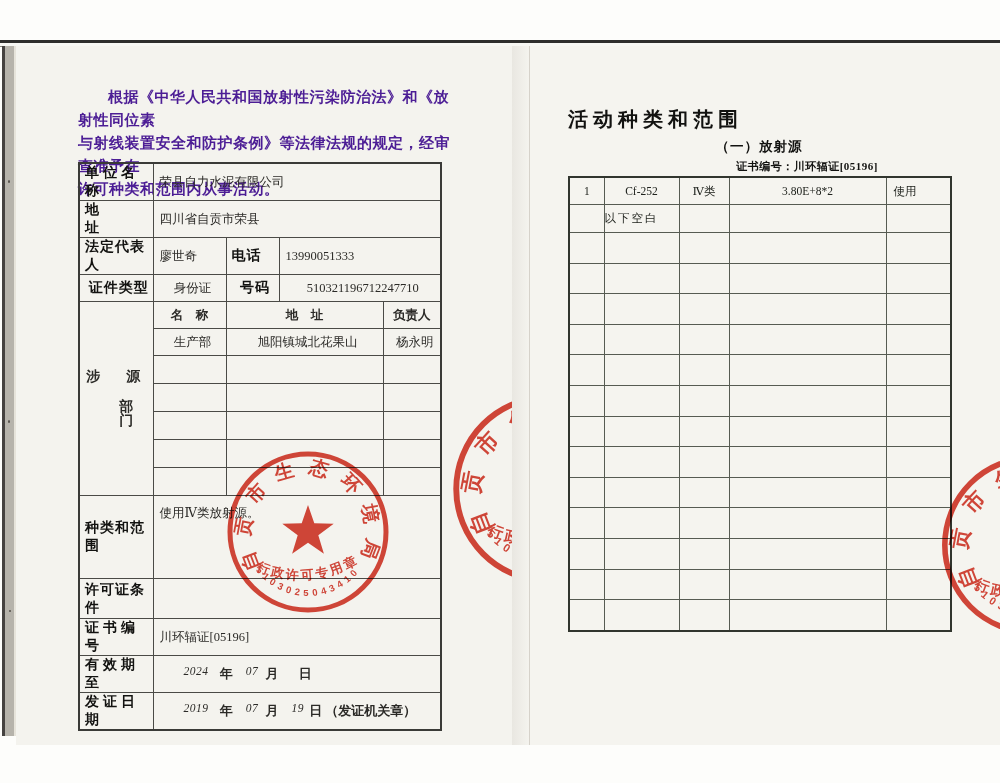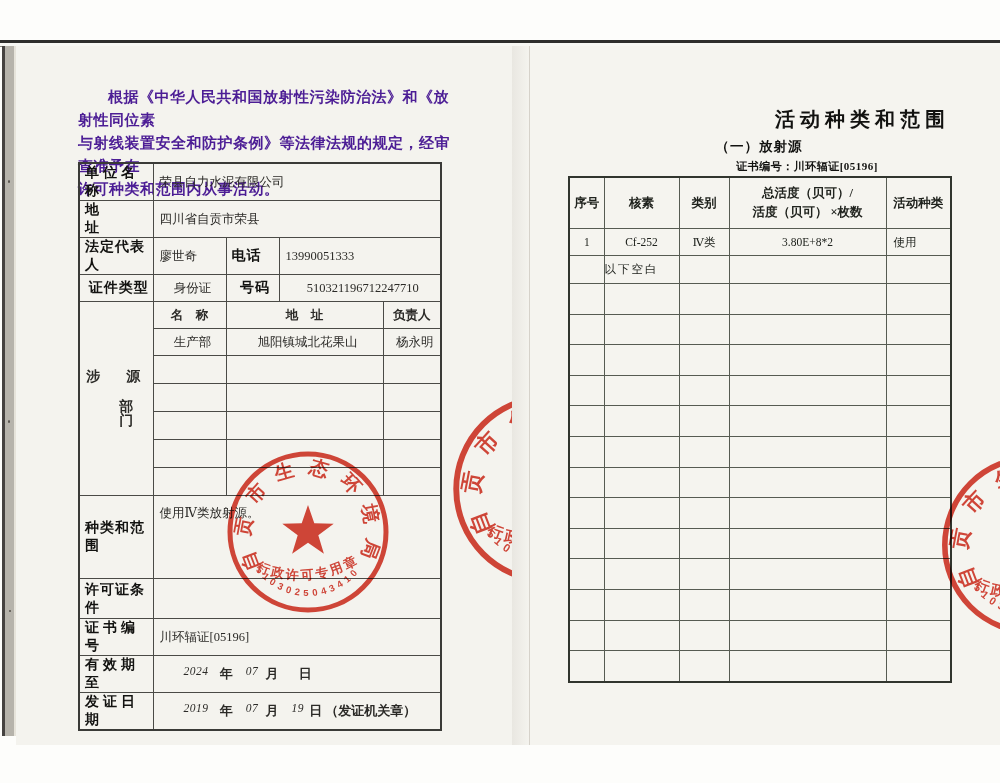--- a/index.html
+++ b/index.html
@@ -46,21 +46,21 @@
   .dept-lbl div+div{margin-top:16px;padding-left:26px;}
   .dept-hd{text-align:center;font-weight:700;font-size:14px;color:#121210;padding-left:0 !important;}
   td.scope-val{vertical-align:top;padding-top:9px;}
   tr.scope-row td{height:73px;}
   tr.cond-row td{height:39px;}
   tr.cert-row td{height:28px;}
   .date-cell .num{font-size:11.5px;position:relative;top:-3px;letter-spacing:.5px;font-style:italic;}
   .date-cell .unit{font-weight:700;font-size:13px;}
   .date-cell .gpad{display:inline-block;}
   
-  .r-title{position:absolute;left:38px;top:60px;width:382px;text-align:right;
+  .r-title{position:absolute;left:38px;top:60px;width:382px;text-align:left;
            font-family:"Liberation Sans","DejaVu Sans",sans-serif;
            font-weight:700;font-size:20px;letter-spacing:5px;color:#121210;}
   .r-sub{position:absolute;left:38px;top:92px;width:382px;text-align:center;
          font-weight:700;font-size:13.5px;letter-spacing:1px;color:#121210;}
   .r-cert{position:absolute;left:38px;top:113px;width:310px;text-align:right;
           font-weight:700;font-size:11px;letter-spacing:.5px;color:#121210;}
   .rtable{position:absolute;left:38px;top:130px;width:382px;border:2px solid #31352e;}
   .rtable td{border:1px solid #565b52;padding:0;font-size:11.5px;color:#20231e;
              text-align:center;vertical-align:middle;overflow:hidden;}
   .rtable tr.hd td{height:50px;font-weight:700;font-size:12.5px;line-height:1.5;}
@@ -247,30 +247,20 @@
 
     <table class="rtable">
       <colgroup>
           <col style="width:35px">
           <col style="width:75px">
           <col style="width:50px">
           <col style="width:157px">
           <col style="width:65px">
         </colgroup>
       <tbody>
-        <tr class="hd">
-          <td>序号</td>
-          <td>核素</td>
-          <td>类别</td>
-          <td>
-            <div>总活度（贝可）/</div>
-            <div>活度（贝可） ×枚数</div>
-          </td>
-          <td>活动种类</td>
-        </tr>
         <tr class="d1">
           <td>1</td>
           <td>Cf-252</td>
           <td>Ⅳ类</td>
           <td>3.80E+8*2</td>
           <td class="al">使用</td>
         </tr>
         <tr class="d2">
           <td></td>
           <td class="al12">以下空白</td>

